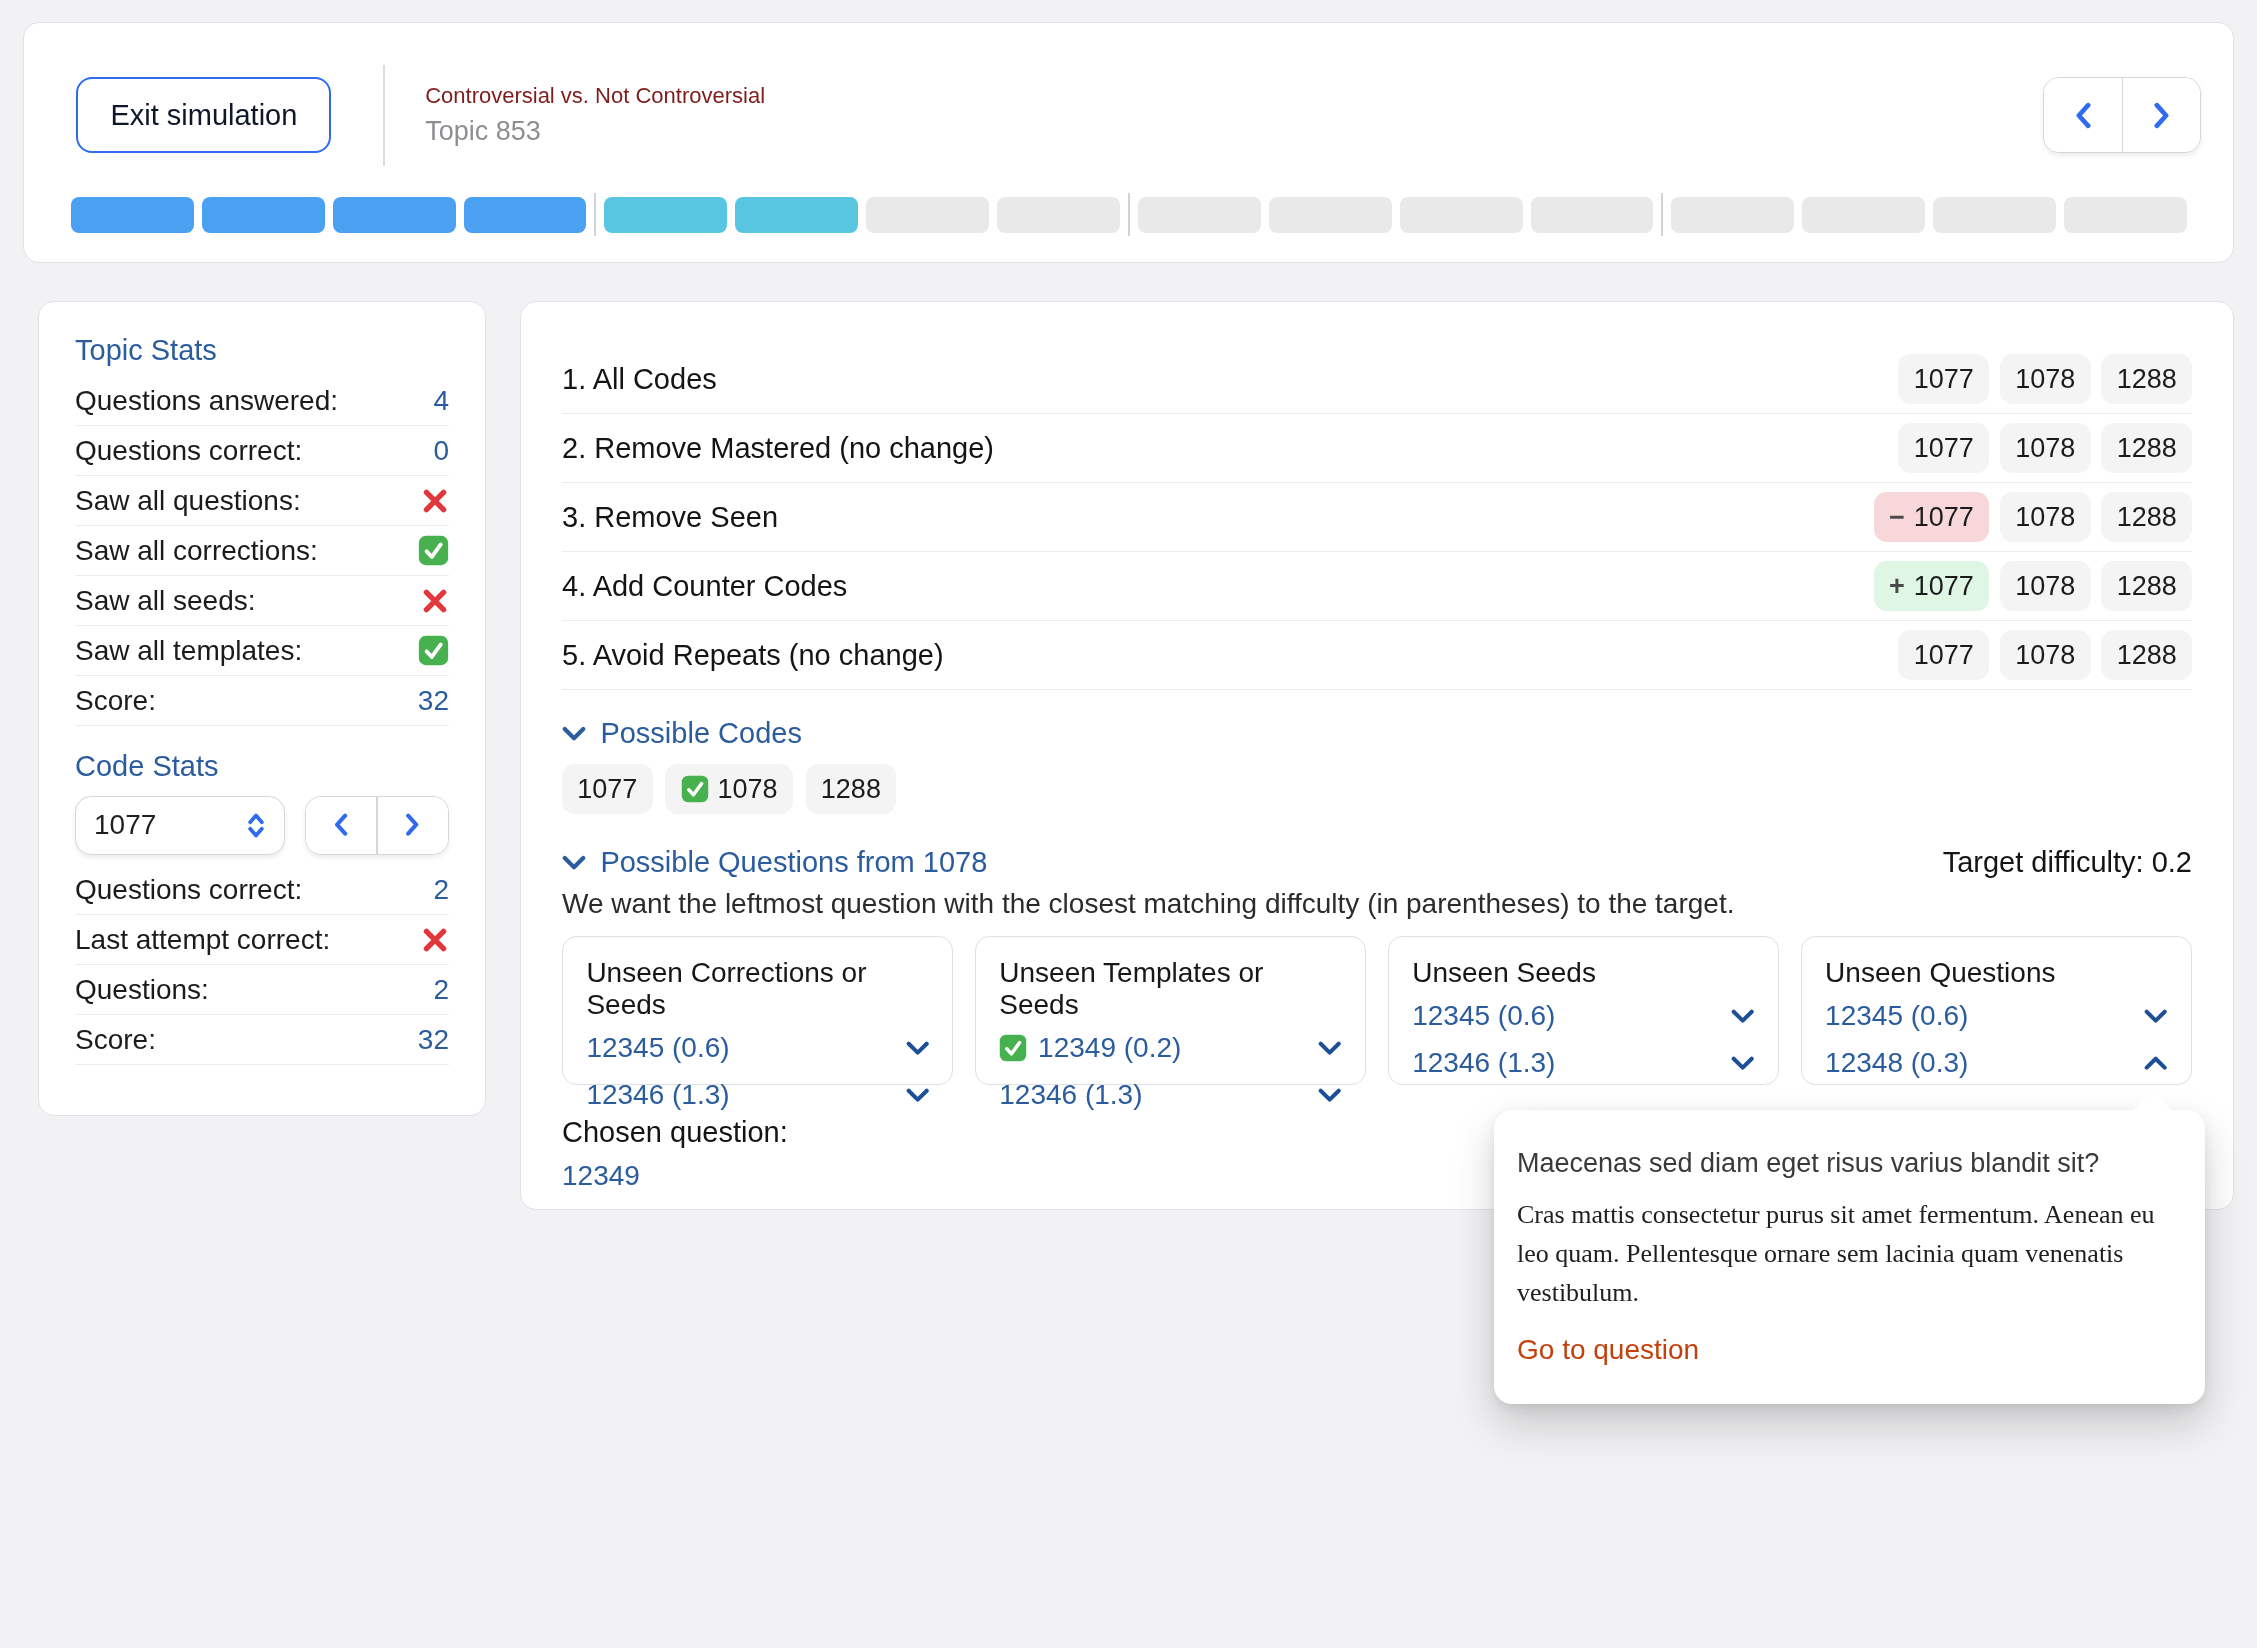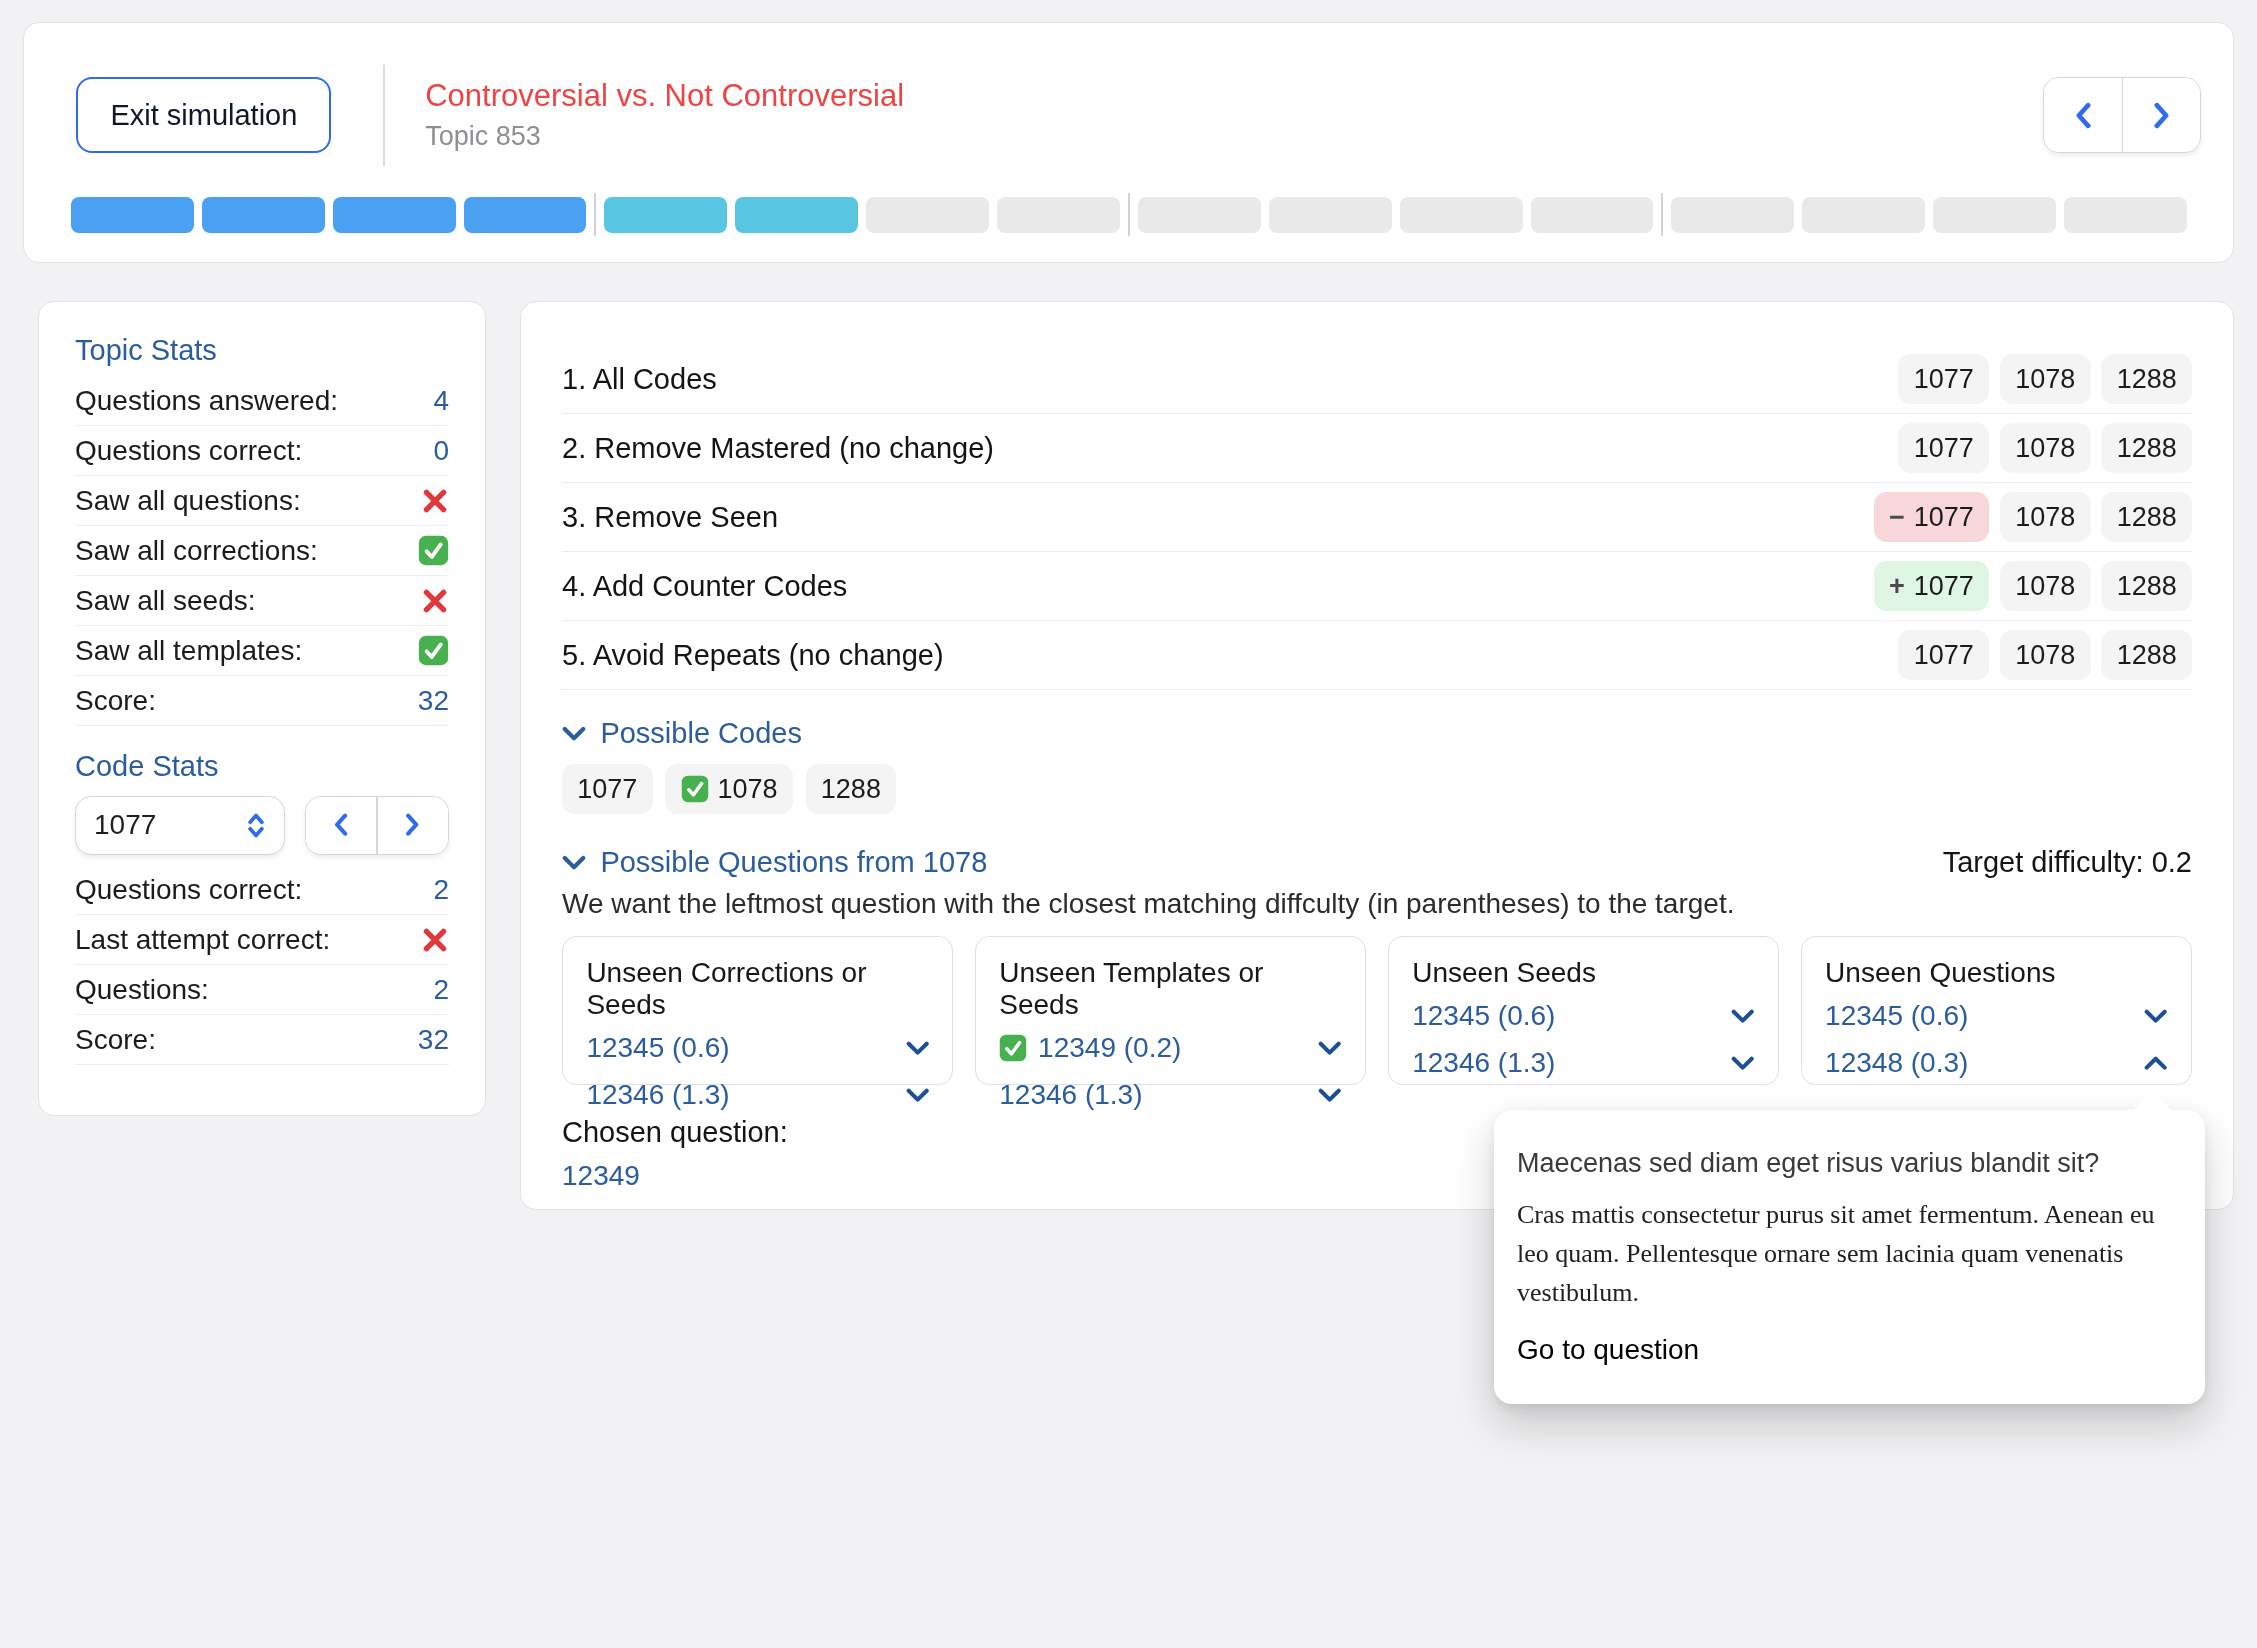--- a/index.html
+++ b/index.html
@@ -7,21 +7,21 @@
   .screen { position:relative; width:2257px; height:1648px; background:#f2f2f4; overflow:hidden; }
 
   .card { background:#fff; border:1.8px solid #e3e3e7; border-radius:16px; }
 
   
   .header-card { position:absolute; left:23.4px; top:21.6px; width:2211px; height:241px; padding:27px 32px 0 32px; }
   .header-top { display:flex; align-items:center; height:131px; padding-left:20px; }
   .exit-btn { background:#fff; border:2.7px solid #2e6bef; color:#0f172a; border-radius:16px;
               height:76px; padding:4px 32px; font-size:29px; font-family:inherit; cursor:pointer; }
   .vdiv { width:1.8px; height:101px; background:#dcdce1; margin:0 40px 0 52px; }
-  .page-title { font-size:31px; color:#ef4444; }
+  .page-title { font-size:22px; color:#7f1d1d; }
   .page-subtitle { font-size:27px; color:#8e8e93; margin-top:7.2px; }
   .spacer { flex:1; }
   .select { background:#fff; border:1.8px solid #d6d6da; border-radius:16px; box-shadow:0 2.7px 5.4px rgba(0,0,0,.07);
             display:flex; align-items:center; cursor:pointer; }
   .round-select { width:268px; height:76px; padding:0 21.6px; }
   .select-value { flex:1; font-size:29px; color:#1f1f22; }
   .segmented { background:#fff; border:1.8px solid #d6d6da; border-radius:16px; box-shadow:0 2.7px 5.4px rgba(0,0,0,.07);
                display:flex; align-items:stretch; overflow:hidden; }
   .seg-header { width:158px; height:76px; margin-left:21.6px; }
   .seg-btn { flex:1; display:flex; align-items:center; justify-content:center; background:#fff; border:none; cursor:pointer; color:#2e6bef; }
@@ -76,21 +76,21 @@
   .q-chev { width:23.4px; height:14.4px; color:#1d4f97; cursor:pointer; }
   .chosen-line { display:flex; gap:10.8px; margin-top:31px; font-size:29px; color:#141416;flex-direction:column; }
 
   
   .popover { position:absolute; left:1494px; top:1110px; width:711px; min-height:258px; background:#fff; border-radius:18px;
              box-shadow:0 20px 43px rgba(0,0,0,.18), 0 3.6px 10.8px rgba(0,0,0,.08); padding:38px 23px; z-index:20; }
   .popover::before { content:""; position:absolute; top:-13.5px; left:644px; width:29px; height:29px; background:#fff;
                      transform:rotate(45deg); border-radius:3.6px; }
   .pop-title { font-size:27px; color:#3a3a3c; }
   .pop-body { margin-top:16px; font-family:"Liberation Serif","DejaVu Serif",serif; font-size:26px; line-height:1.5; color:#202022; }
-  .pop-link { display:inline-block; margin-top:21.6px; font-size:28px; color:#000000; text-decoration:none; cursor:pointer; }
+  .pop-link { display:inline-block; margin-top:21.6px; font-size:28px; color:#c2410c; text-decoration:none; cursor:pointer; }
 
   
   .question-card { position:absolute; left:524px; top:1242px; width:1708px; height:356px; padding:0; overflow:hidden; }
   .q-header { background:#f5f5f6; height:126px; display:flex; align-items:center; padding:0 40px;
               font-size:31px; color:#3a3a3c; border-bottom:1.8px solid #ededef; }
   .q-body { padding:14.4px 40px 0 40px; }
   .q-body p { width:1557px; font-family:"Liberation Serif","DejaVu Serif",serif; font-size:50px; line-height:1.9; color:#2b2b2d; }
 
   .icon-check, .icon-cross { display:block; flex:0 0 auto; }
 </style>

